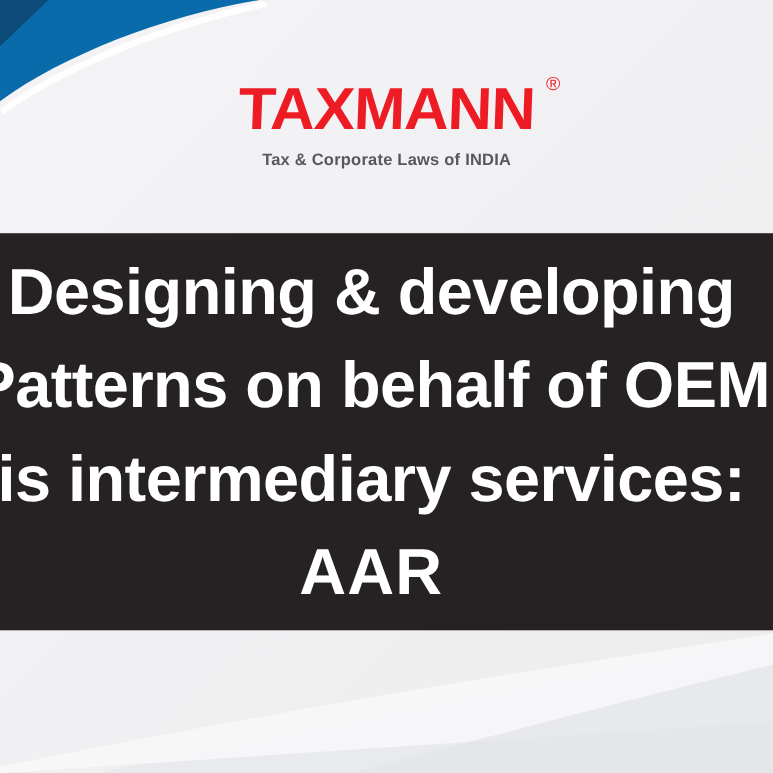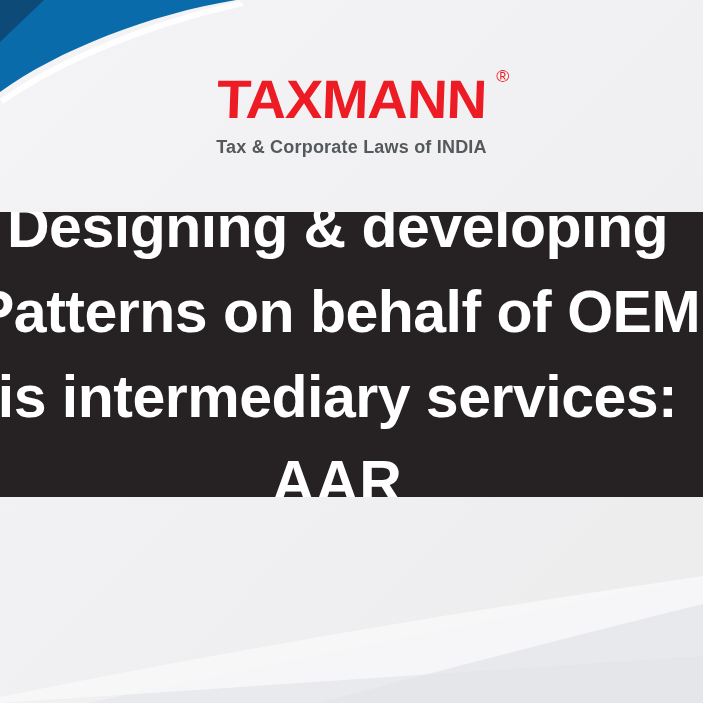--- a/index.html
+++ b/index.html
@@ -56,32 +56,32 @@
     font-size: 17px;
     font-weight: normal;
     letter-spacing: 0;
     transform: skewX(2deg);
   }
   .logo-tagline {
     margin-top: 11px;
     color: #55595c;
     font-family: "Liberation Sans", sans-serif;
     font-weight: bold;
-    font-size: 18px;
+    font-size: 15px;
     letter-spacing: 0.2px;
     white-space: nowrap;
   }
 
   
   .headline-banner {
     position: absolute;
     left: 0;
     top: 212px;
     width: 703px;
-    height: 285px;
+    height: 361px;
     background: #262223;
     z-index: 4;
     overflow: hidden;
     display: flex;
     flex-direction: column;
     justify-content: center;
     align-items: center;
   }
   .headline-inner {
     width: 760px;

